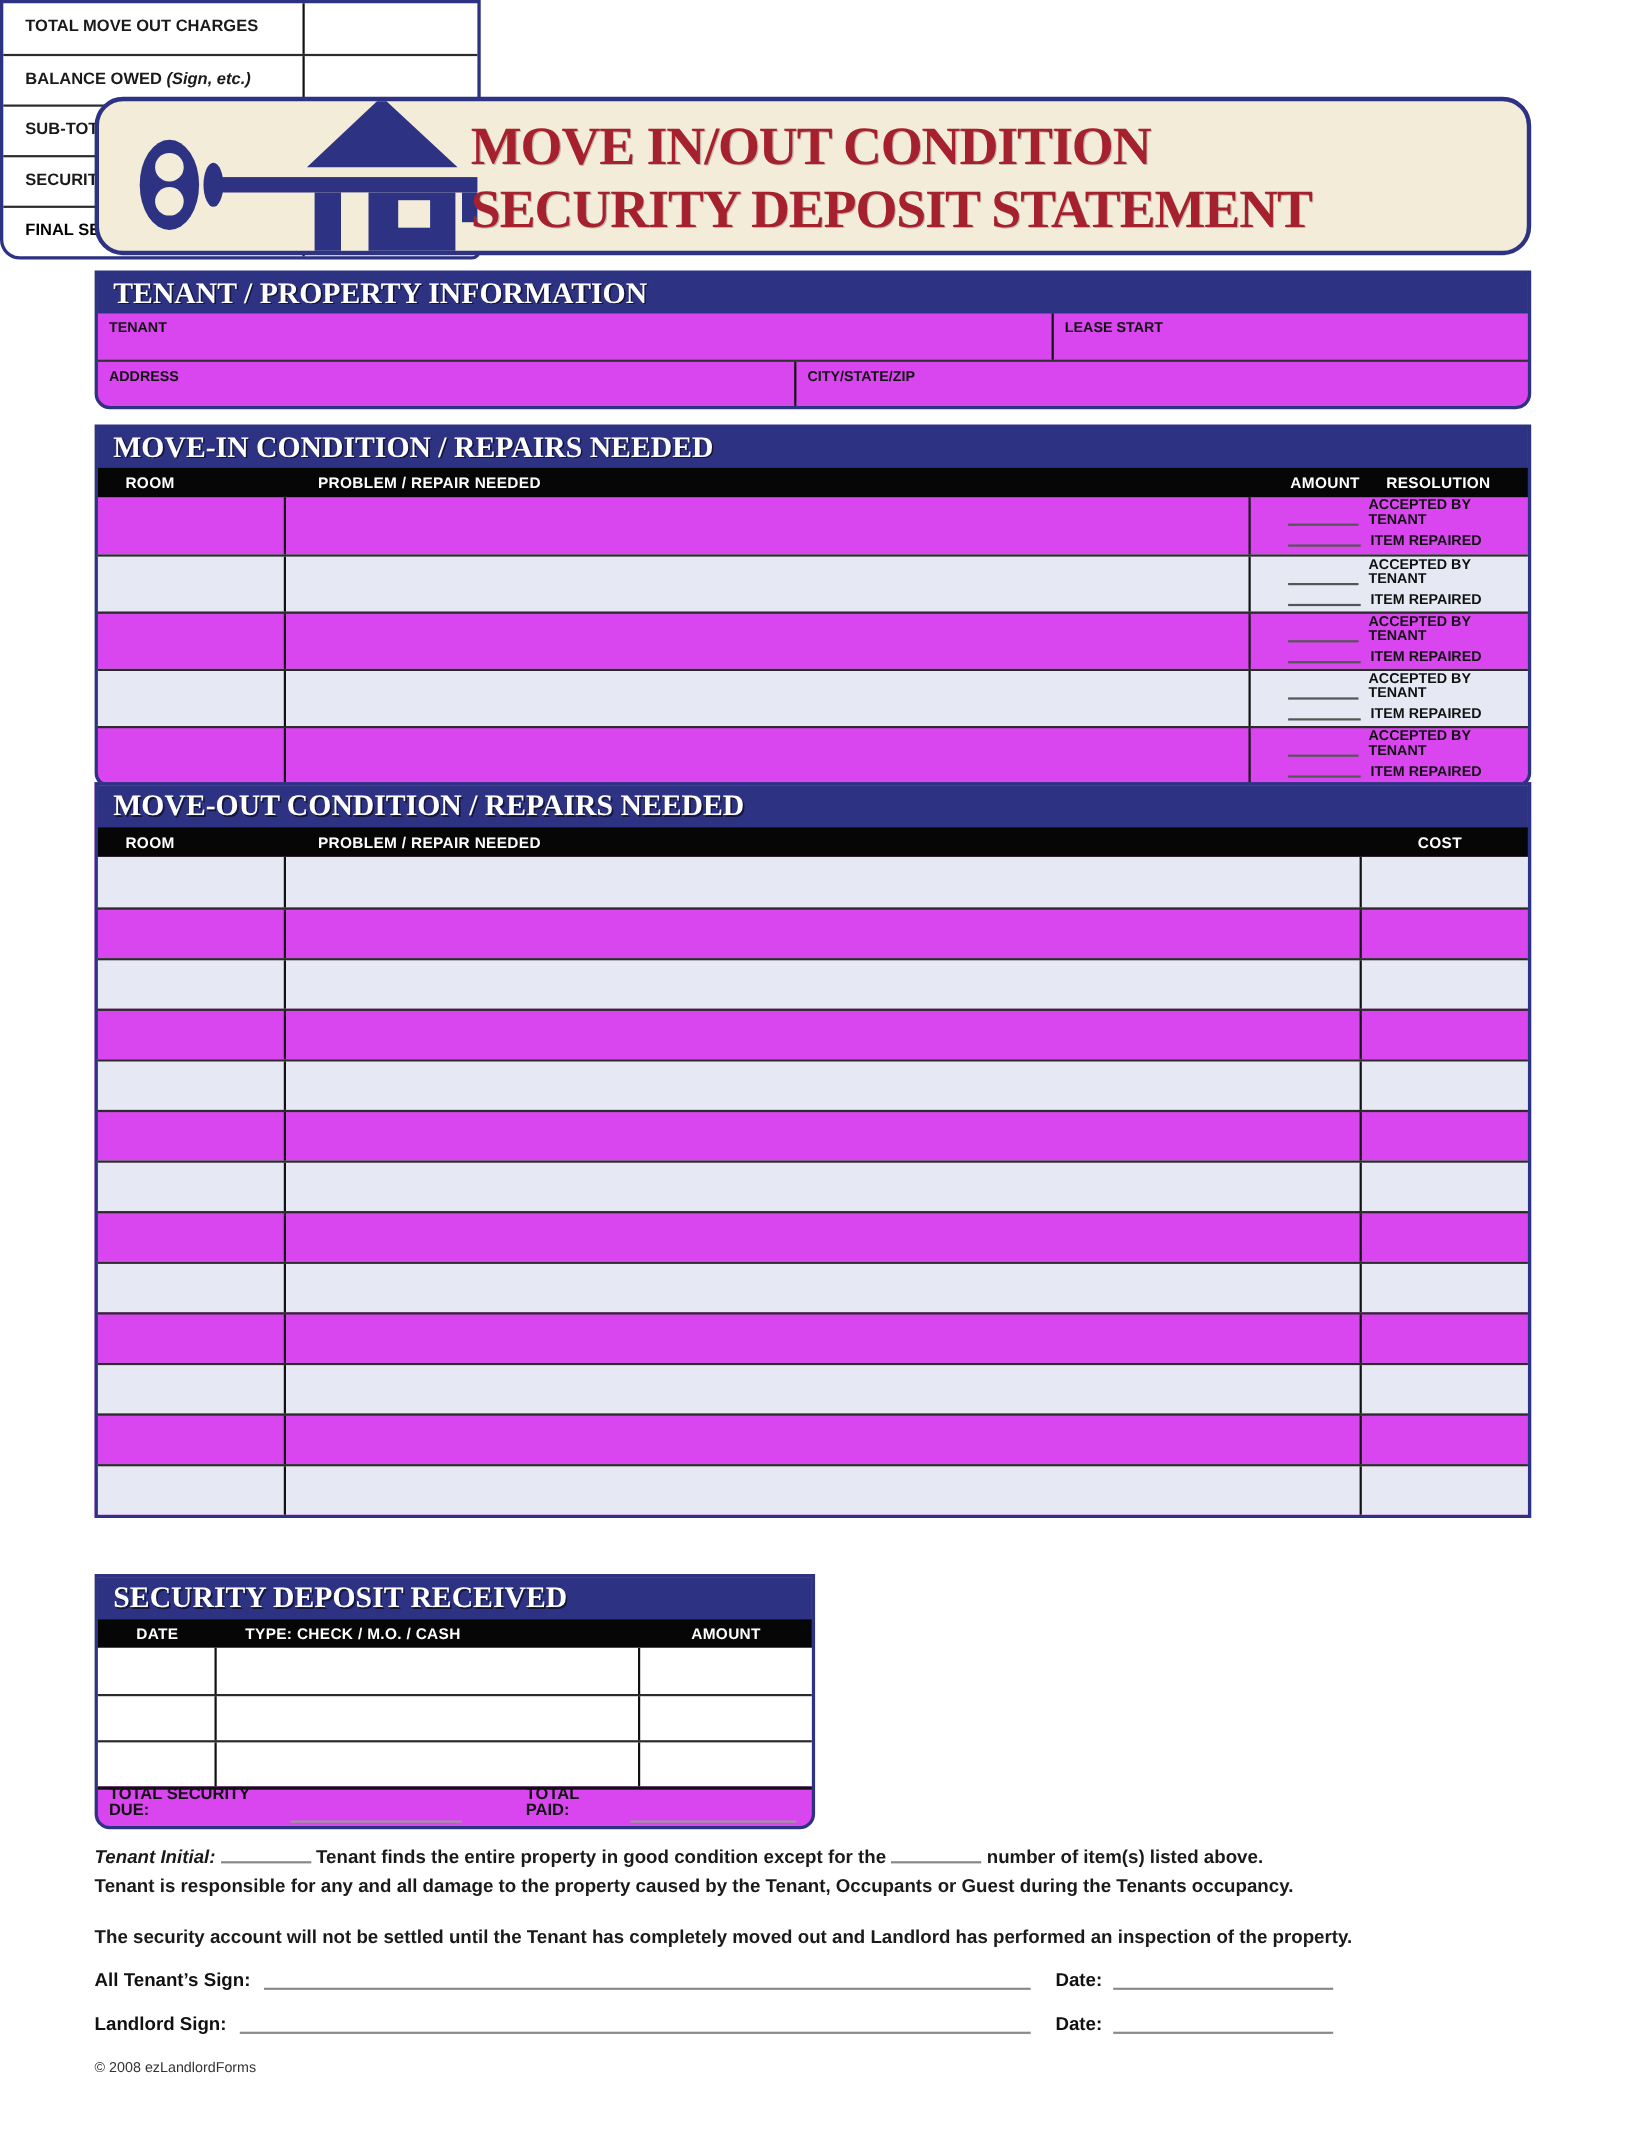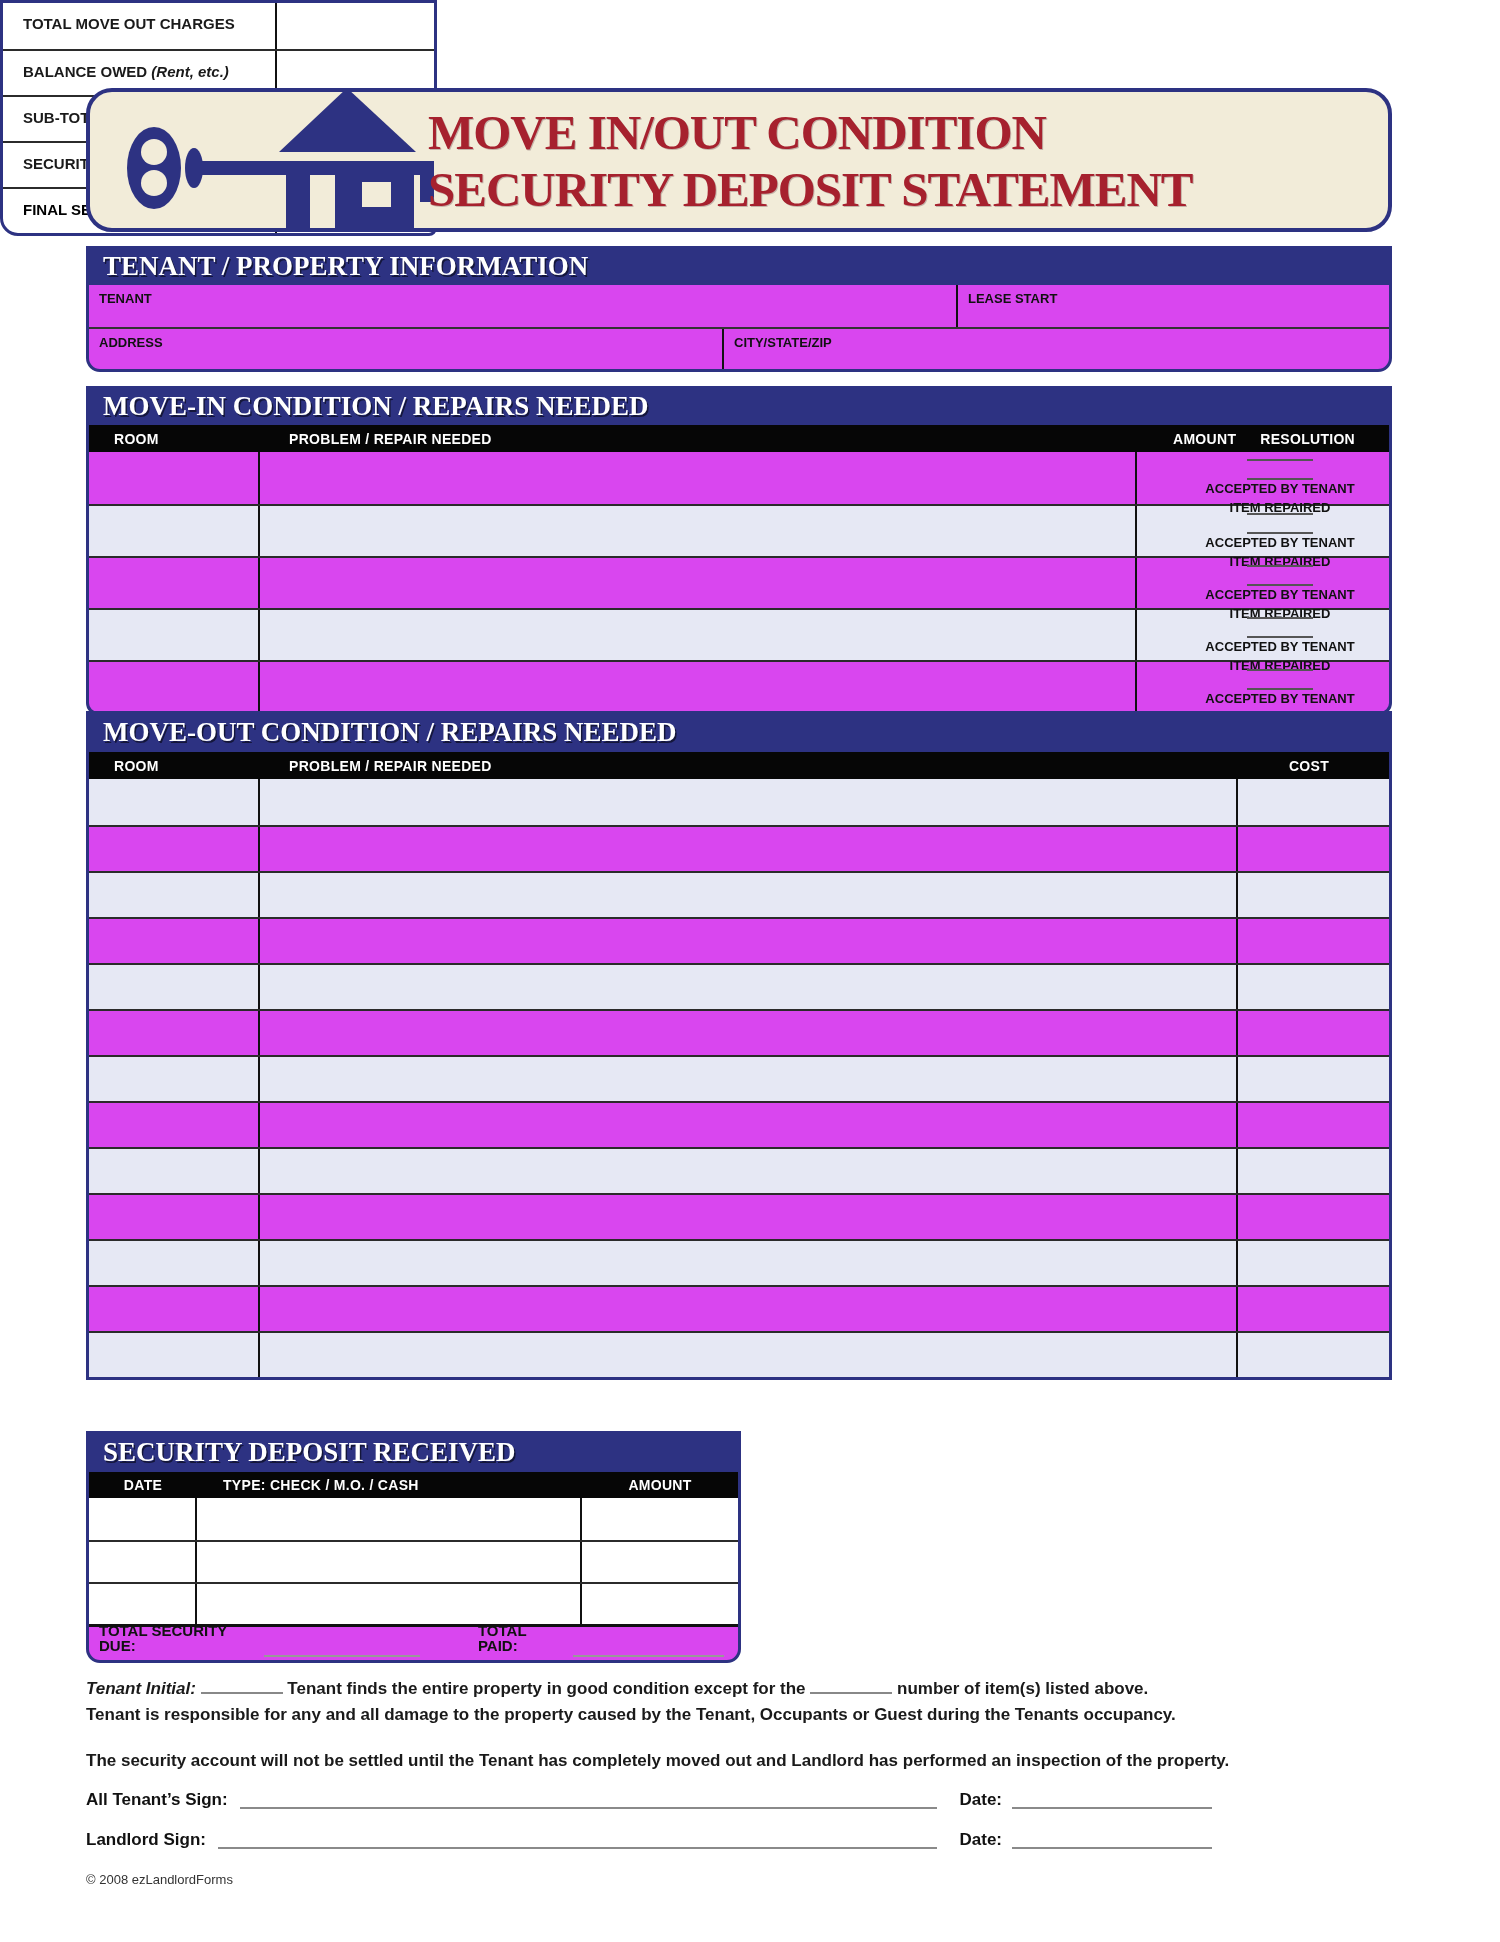--- a/index.html
+++ b/index.html
@@ -48,21 +48,21 @@
   .room-h { width:171px; padding-left:25px; }
   .prob-h { flex:1; padding-left:29px; }
   .res-h  { width:252px; display:flex; }
   .init-h { padding-left:36px; }
   .resol-h{ margin-left:24px; }
   .mi-row { display:flex; height:52px; }
   .mi-row + .mi-row { border-top:2px solid #2b2b2b; }
   .mi-row .rm { width:171px; border-right:2px solid #111; }
   .mi-row .pb { flex:1; border-right:2px solid #111; }
   .mi-row .rs { width:252px; padding:7px 0 0 34px; }
-  .rline { display:flex; align-items:center; gap:21px; height:19px;flex-direction:column; }
+  .rline { display:flex; align-items:flex-end; gap:9px; height:19px; }
   .iblank { width:66px; height:11px; border-bottom:2px solid #555; }
   .rlabel { font-size:13px; font-weight:bold; color:#111; line-height:13px; }
   
   .moveout-box { left:86px; top:711px; width:1306px; }
   .moveout-box .band { line-height:36px; }
   .cost-h { width:160px; text-align:center; }
   .mo-row { display:flex; height:46px; }
   .mo-row + .mo-row { border-top:2px solid #2b2b2b; }
   .mo-row .rm { width:171px; border-right:2px solid #111; }
   .mo-row .pb { flex:1; border-right:2px solid #111; }
@@ -309,21 +309,21 @@
   </div>
       </div>
   </section>
 
   <div class="totals-box" id="totals-box">
       <div class="tot-row">
     <div class="tot-label">TOTAL MOVE OUT CHARGES</div>
     <div class="tot-amount"></div>
   </div>
       <div class="tot-row">
-    <div class="tot-label">BALANCE OWED <span class="itn">(Rent, etc.)</span></div>
+    <div class="tot-label">BALANCE OWED <span class="itn">(Sign, etc.)</span></div>
     <div class="tot-amount"></div>
   </div>
       <div class="tot-row">
     <div class="tot-label">SUB-TOTAL</div>
     <div class="tot-amount"></div>
   </div>
       <div class="tot-row">
     <div class="tot-label">SECURITY DEPOSIT COLLECTED</div>
     <div class="tot-amount"></div>
   </div>

